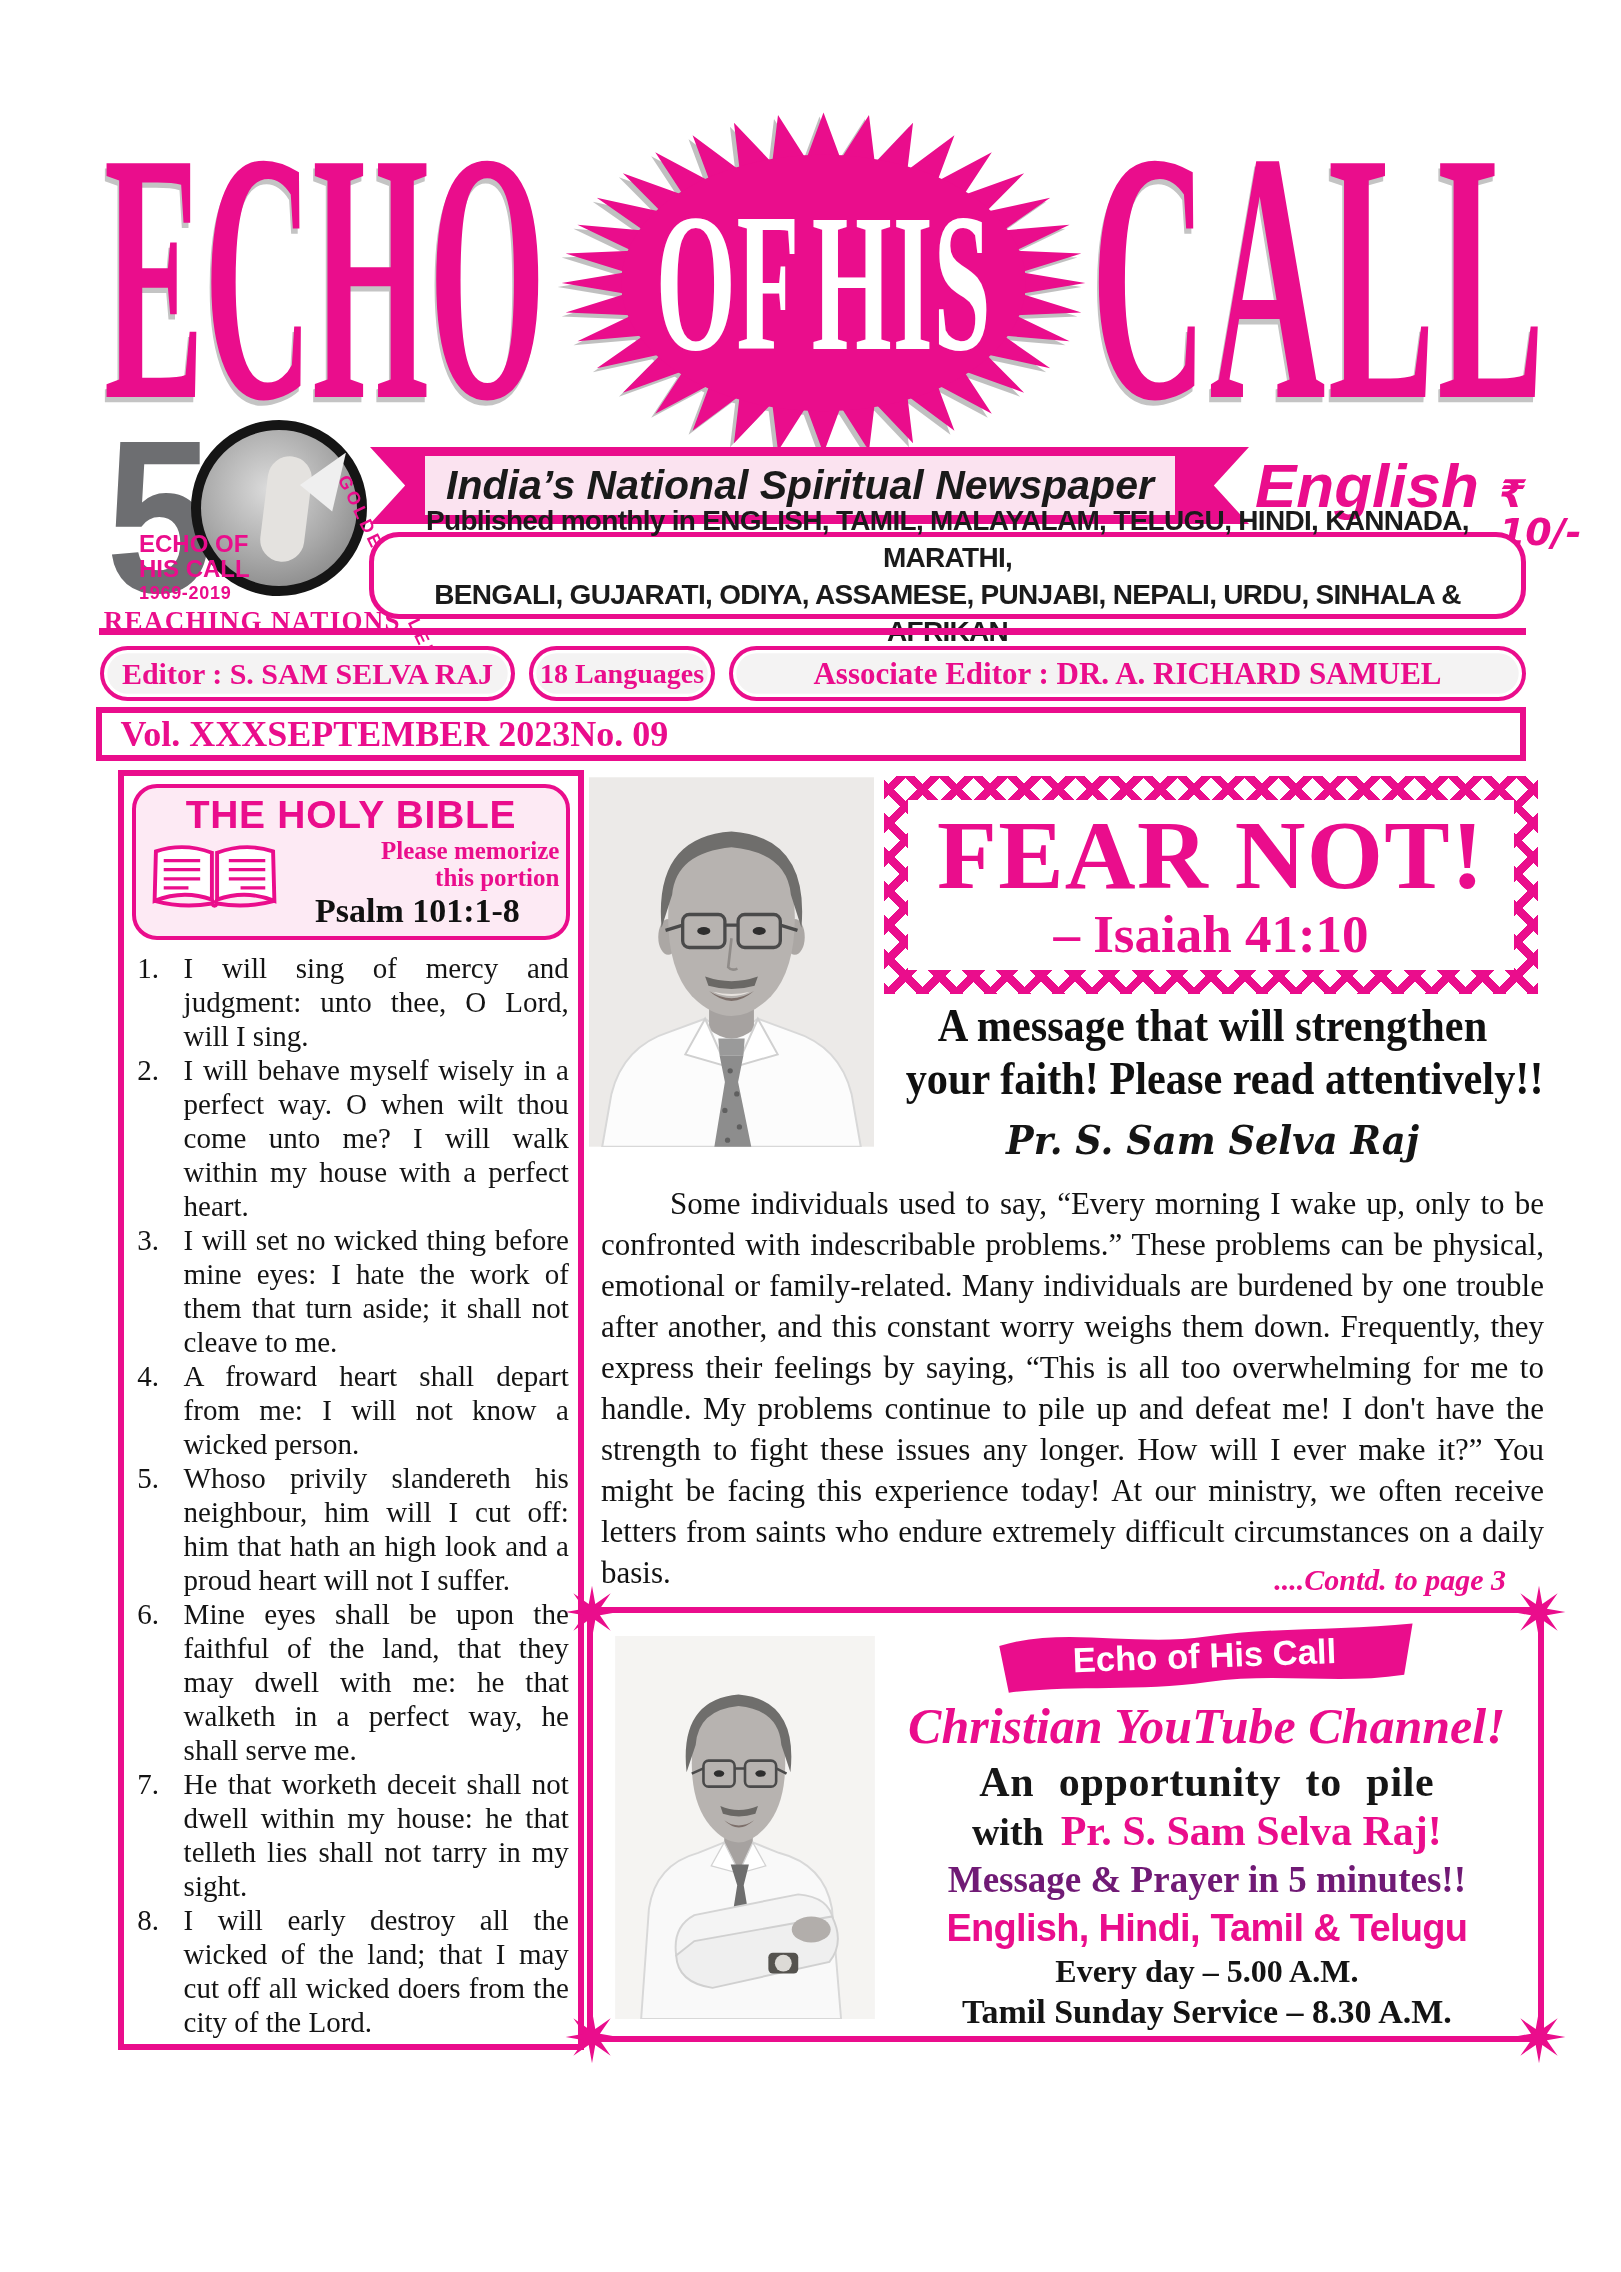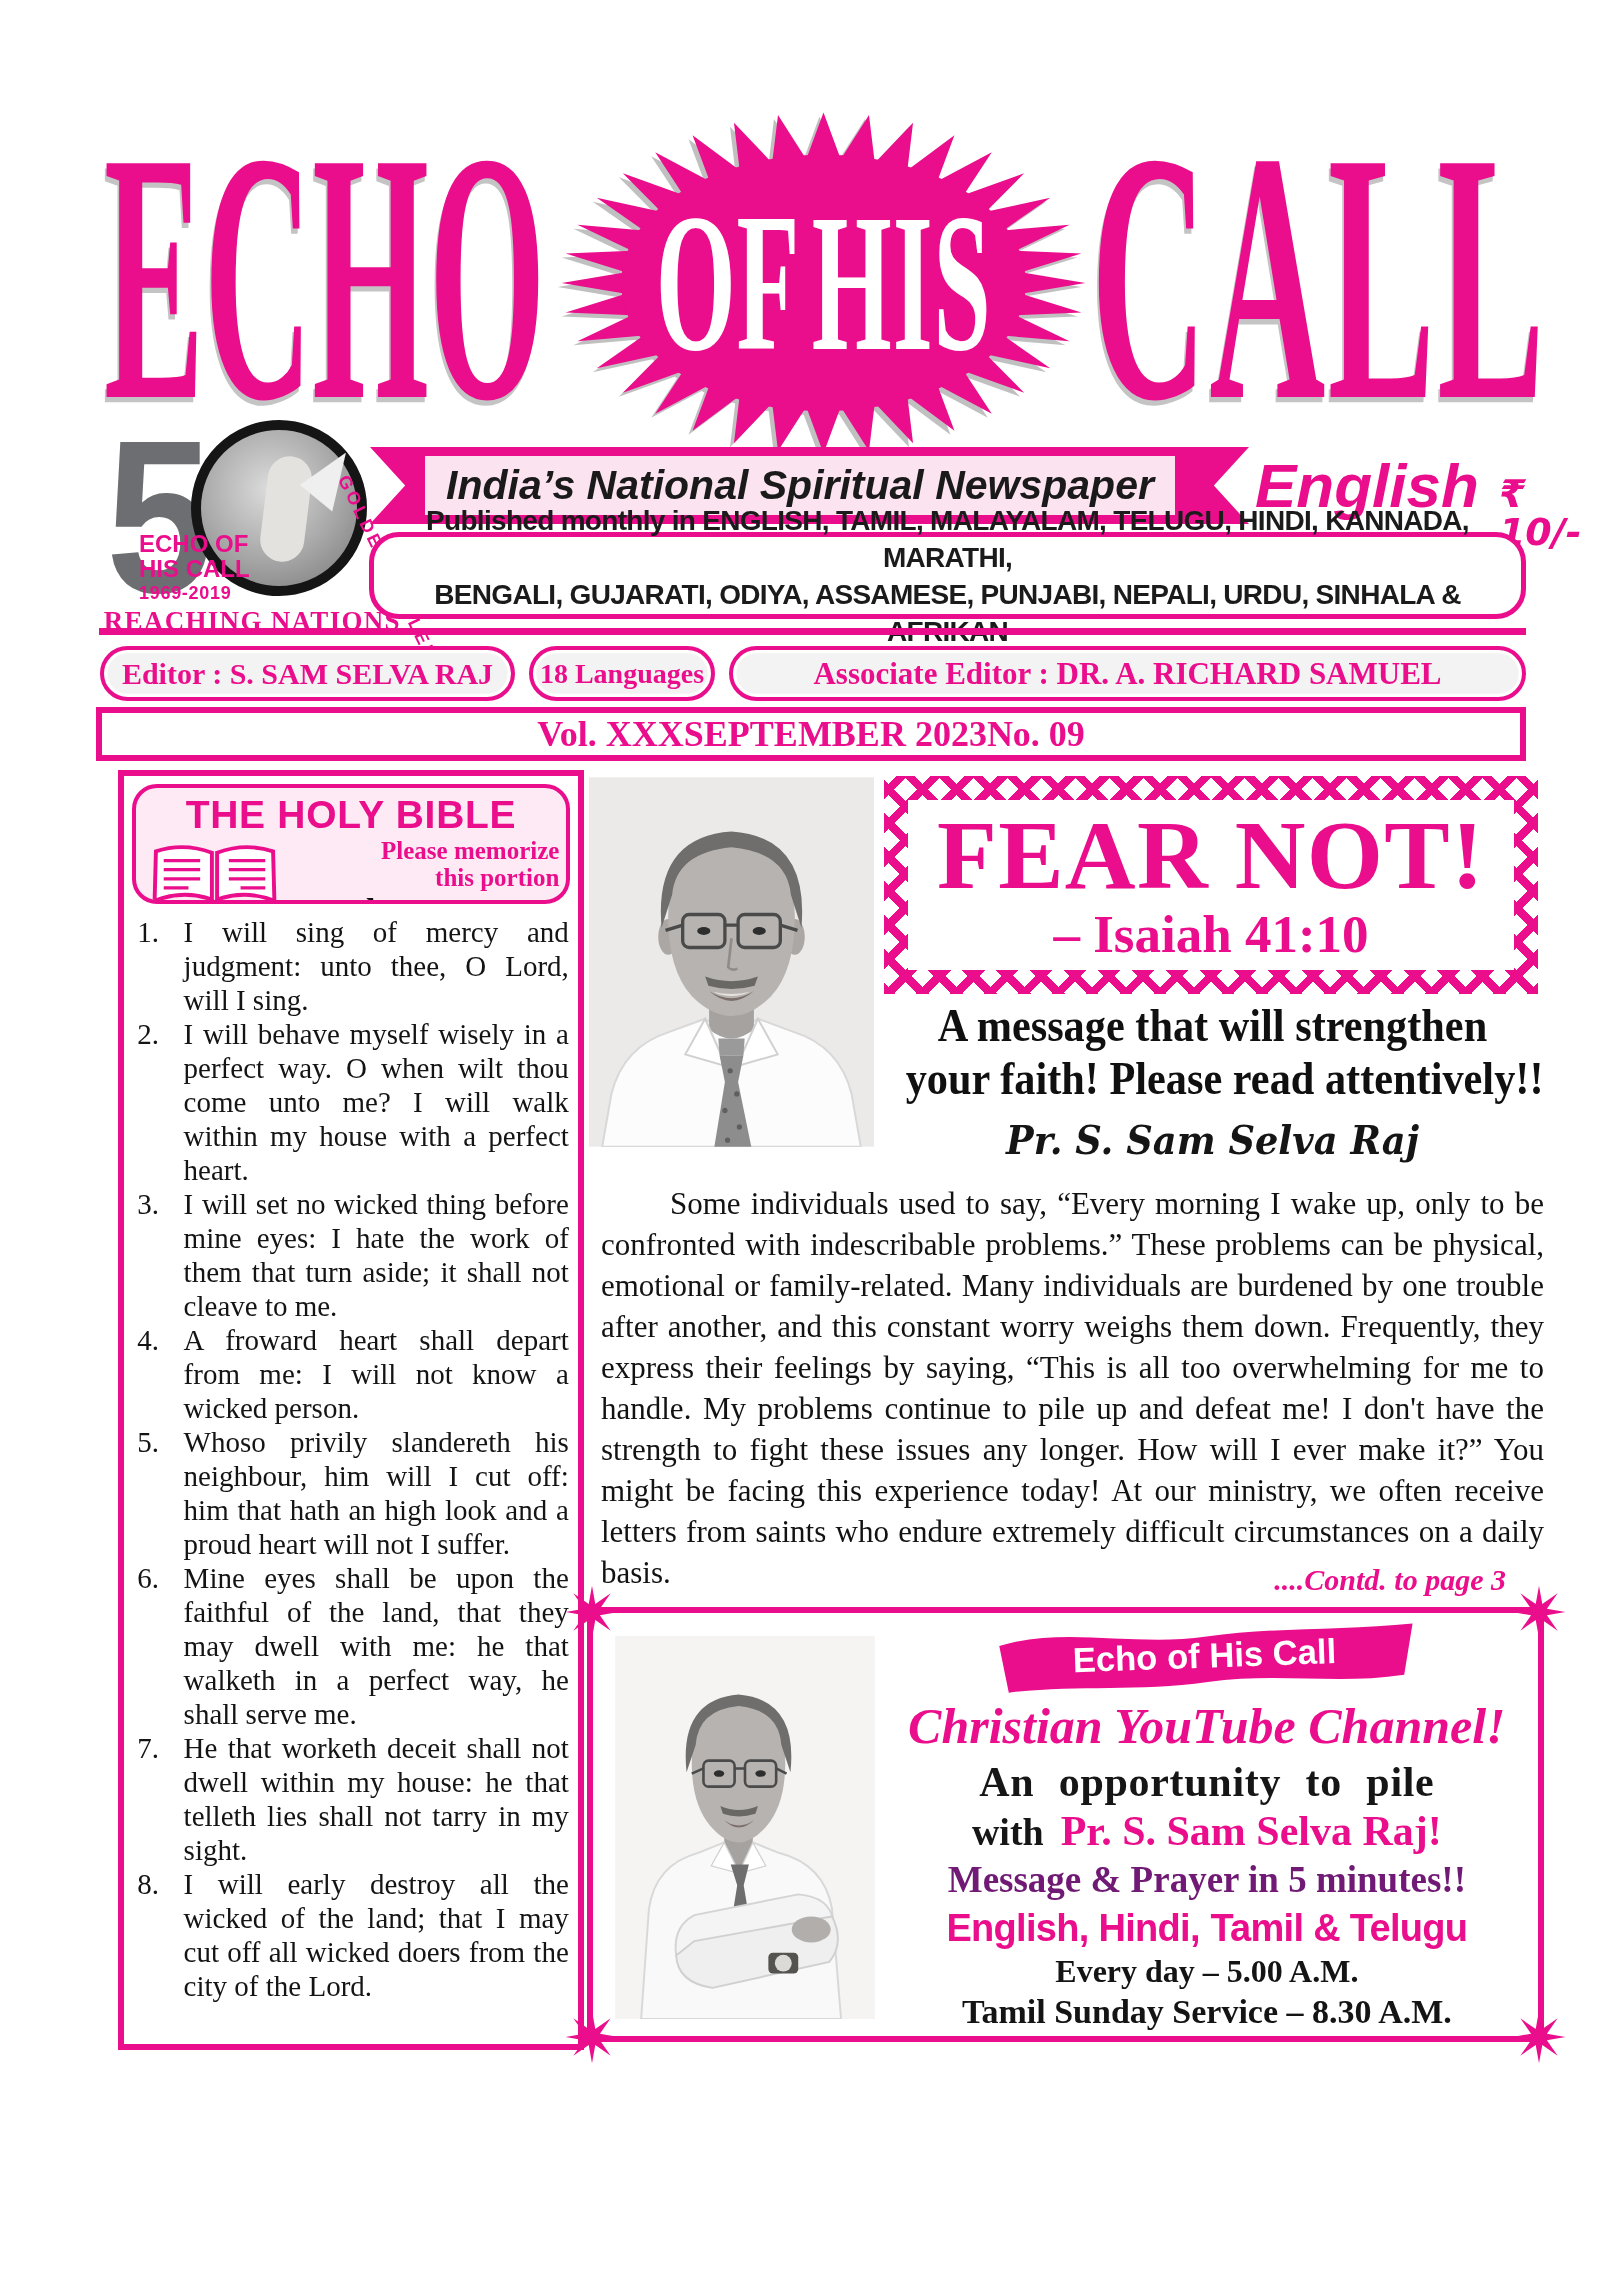--- a/index.html
+++ b/index.html
@@ -59,27 +59,27 @@
   .ebox{position:absolute;top:646px;height:55px;box-sizing:border-box;border:4.6px solid #EA0D8C;
         border-radius:29px;background:#f4f3f3;display:flex;align-items:center;justify-content:center;
         color:#EA0D8C;white-space:nowrap;box-shadow:inset 0 0 0 3.3px #fff;}
   .e1{left:100px;width:415px;font:bold 30px "Liberation Serif",serif;}
   .e2{left:529px;width:186px;font:bold 28px "Liberation Serif",serif;}
   .e3{left:729px;width:797px;font:bold 31px "Liberation Serif",serif;}
 
   
   .volbar{position:absolute;left:96px;top:707px;width:1430px;height:54px;box-sizing:border-box;
           border:6px solid #EA0D8C;background:#fff;display:flex;align-items:center;
-          justify-content:center;padding:0 18.5px;
+          justify-content:flex-start;padding:0 18.5px;
           font:bold 36px "Liberation Serif",serif;color:#EA0D8C;}
 
   
   .bible{position:absolute;left:118px;top:770px;width:466px;height:1280px;box-sizing:border-box;
          border:6.6px solid #EA0D8C;background:#fff;}
-  .bible-head{margin:8px;height:120px;box-sizing:border-box;border:4.6px solid #EA0D8C;border-radius:25px;
+  .bible-head{margin:8px;height:156px;box-sizing:border-box;border:4.6px solid #EA0D8C;border-radius:25px;
          background:#fdeaf4;position:relative;overflow:hidden;}
   .bible-title{position:absolute;left:0;top:5.3px;width:100%;text-align:center;
          font:bold 39px "Liberation Sans",sans-serif;color:#EA0D8C;letter-spacing:0.7px;}
   .book-icon{position:absolute;left:10.6px;top:53px;width:135px;height:69px;}
   .memorize{position:absolute;right:6.6px;top:49px;width:284px;text-align:right;
          font:bold 25px/27px "Liberation Serif",serif;color:#EA0D8C;padding-left:16px;}
   .psalm{position:absolute;right:6.6px;top:104px;width:284px;text-align:center;
          font:bold 34px "Liberation Serif",serif;color:#111;}
   .verses{margin:10.6px 9.2px 0 10.6px;padding:0;list-style:none;counter-reset:v;
           font:29px/34px "Liberation Serif",serif;color:#141414;text-align:justify;}

